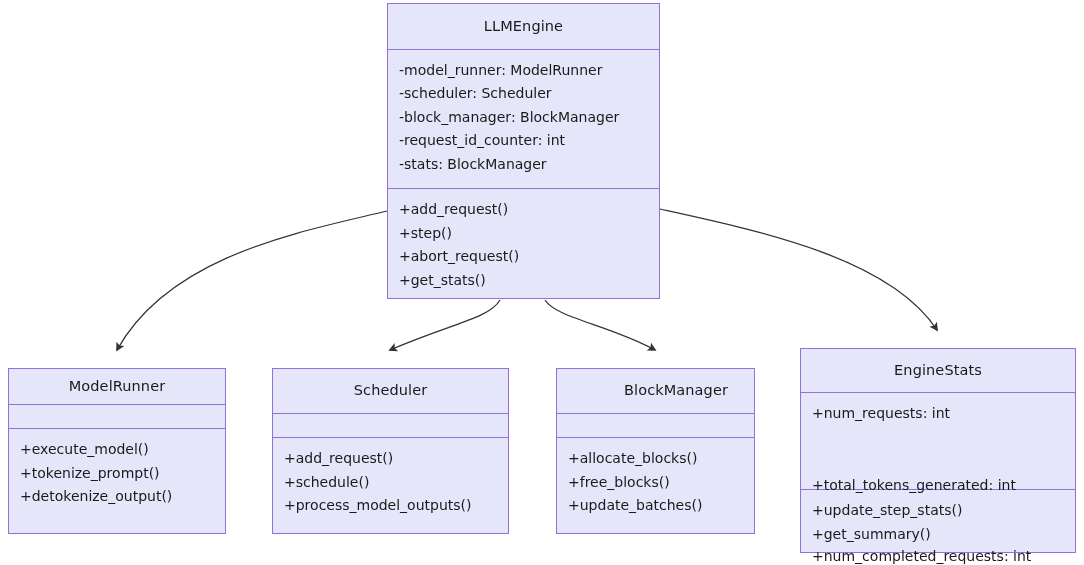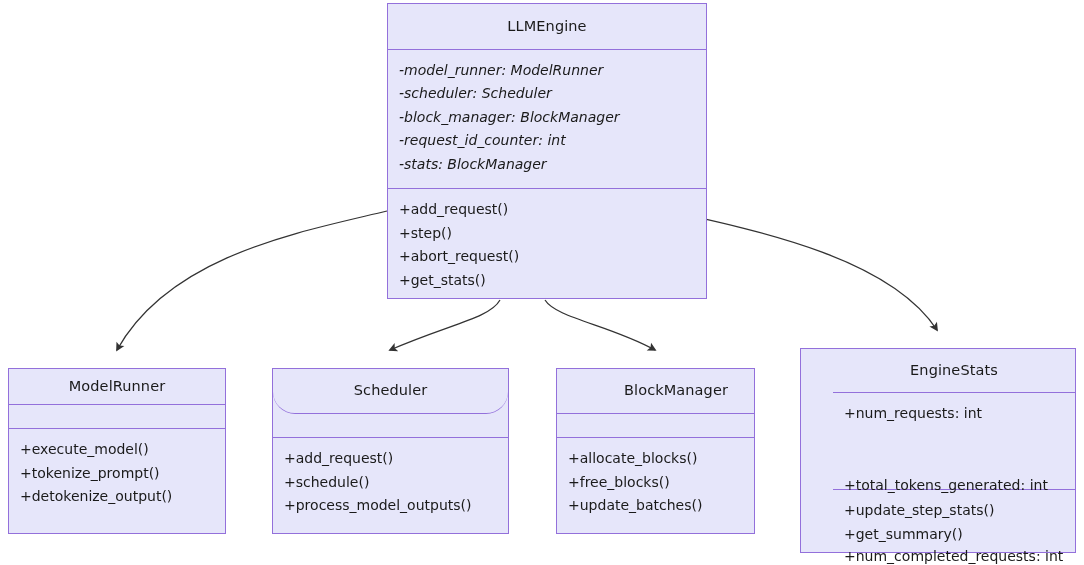--- a/index.html
+++ b/index.html
@@ -65,45 +65,45 @@
   }
   .member-row {
     font-size: 14px;
     line-height: 23.5px;
     white-space: nowrap;
     color: #1a1a1a;
   }
 
   
   #class-llmengine {
-    left: 387px; top: 3px; width: 320px; height: 296px;
+    left: 387px; top: 3px; width: 273px; height: 296px;
   }
   #class-llmengine .class-header { height: 47px; }
-  #class-llmengine .attrs { height: 142px; font-style: italic; }
+  #class-llmengine .attrs { height: 142px; }
 
   #class-modelrunner {
     left: 8px; top: 368px; width: 218px; height: 166px;
   }
   #class-modelrunner .class-header { height: 36px; }
   #class-modelrunner .attrs { height: 24px; }
 
   #class-scheduler {
     left: 272px; top: 368px; width: 237px; height: 166px;
   }
-  #class-scheduler .class-header { height: 45px; border-radius: 22px; }
+  #class-scheduler .class-header { height: 45px; }
   #class-scheduler .attrs { height: 24px; }
 
   #class-blockmanager {
     left: 556px; top: 368px; width: 199px; height: 166px;
   }
   #class-blockmanager .class-header { height: 45px; padding-left: 41px; }
   #class-blockmanager .attrs { height: 24px; }
 
   #class-enginestats {
-    left: 800px; top: 348px; width: 276px; height: 205px; padding-left: 32px;
+    left: 800px; top: 348px; width: 276px; height: 205px;
   }
   #class-enginestats .class-header { height: 45px; }
   #class-enginestats .attrs { height: 97px; gap: 48px; }
 </style>
 </head>
 <body>
 
 <div id="diagram-canvas">
 
   <svg id="edges-layer" viewBox="0 0 1084 565" width="1084" height="565" xmlns="http://www.w3.org/2000/svg">

